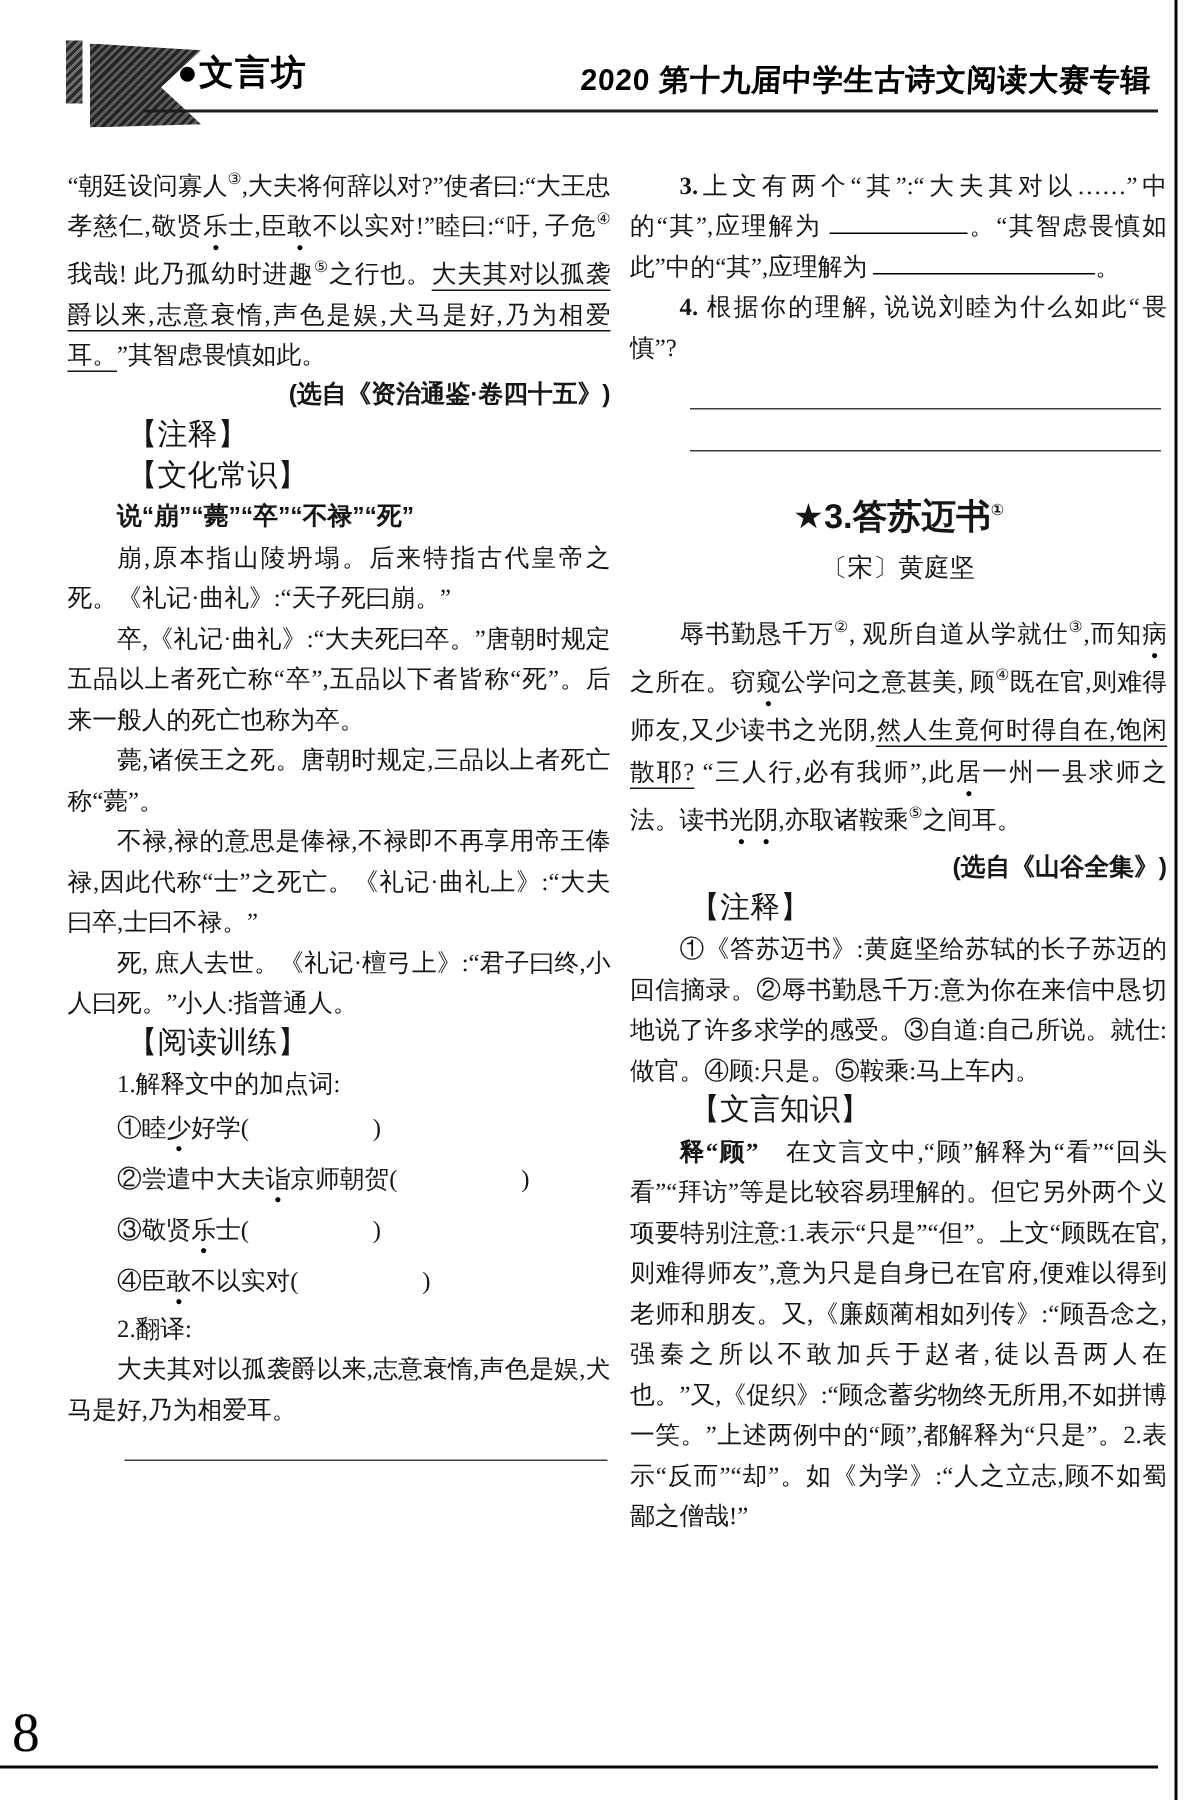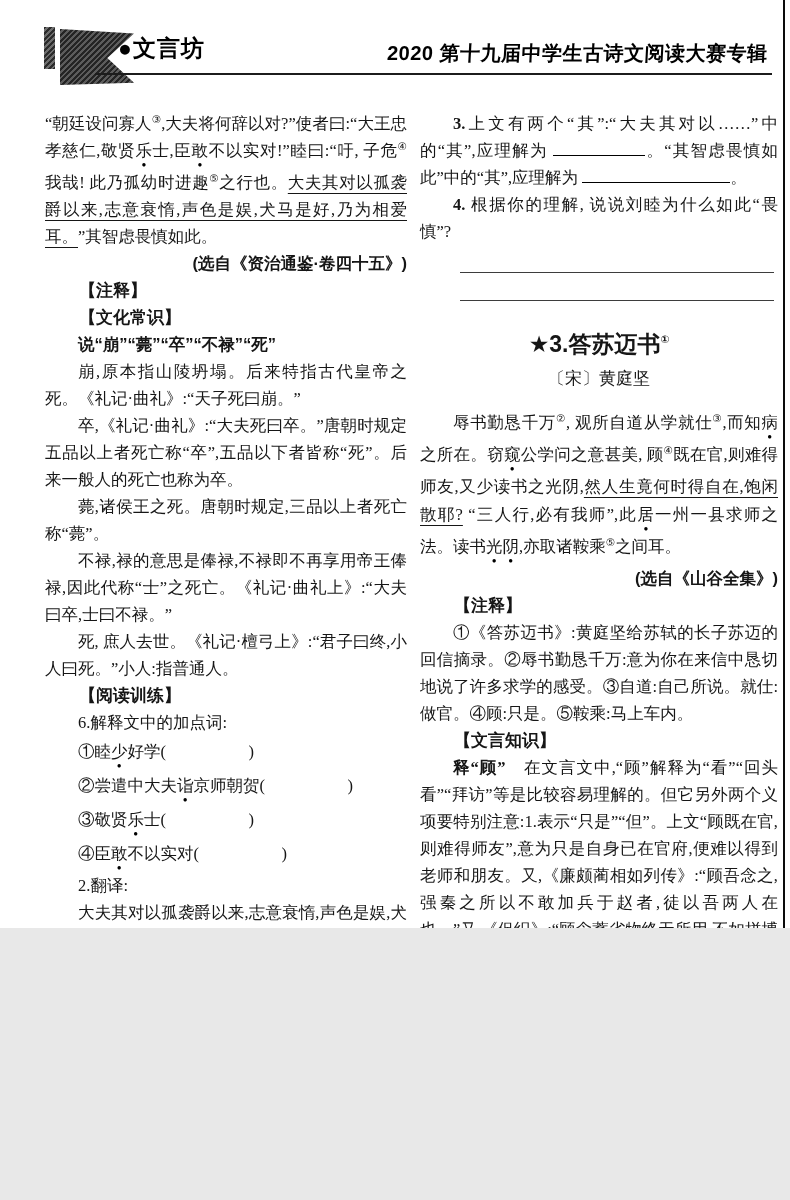--- a/index.html
+++ b/index.html
@@ -1,37 +1,37 @@
 <!DOCTYPE html>
 <html><head>
 <meta charset="utf-8">
 <style>
   html,body{margin:0;padding:0;background:#e8e8e8;}
-  .page{position:relative;width:790px;height:928px;background:#ffffff;overflow:hidden;
+  .page{position:relative;width:790px;height:1200px;background:#ffffff;overflow:hidden;
         font-family:"Liberation Serif","DejaVu Serif",serif;color:#161616;}
   
   .hdr-bar{position:absolute;left:44px;top:27px;width:11px;height:42px;
            background:repeating-linear-gradient(135deg,#2b2b2b 0 2px,#6e6e6e 2px 4px);}
   .hdr-flag{position:absolute;left:60px;top:29px;width:74px;height:56px;
             background:repeating-linear-gradient(135deg,#242424 0 2px,#5c5c5c 2px 4px);
             clip-path:polygon(0 0,100% 8%,64% 52%,100% 96%,0 100%);}
   .hdr-label{position:absolute;left:118px;top:33px;font-family:"Liberation Sans","DejaVu Sans",sans-serif;
              font-weight:bold;font-size:23px;letter-spacing:1px;color:#000;}
   .hdr-title{position:absolute;right:22px;top:40px;font-family:"Liberation Sans","DejaVu Sans",sans-serif;
              font-weight:bold;font-size:20px;letter-spacing:.5px;color:#000;transform:skewX(-3deg);}
   .hdr-rule{position:absolute;left:95px;top:73px;width:677px;height:2px;background:#1c1c1c;}
   
   .col{position:absolute;top:110px;font-size:16.5px;line-height:27px;text-align:justify;}
   .col-left{left:45px;width:362px;}
   .col-right{left:420px;width:358px;}
   p{margin:0;}
   .indent{text-indent:2em;}
   .no-indent{text-indent:0;}
   .src{text-align:right;font-family:"Liberation Sans","DejaVu Sans",sans-serif;font-weight:bold;font-size:16.5px;}
-  .hd{font-family:"Liberation Sans","DejaVu Sans",sans-serif;font-weight:bold;font-size:17px;
+  .hd{font-family:"Liberation Sans","DejaVu Sans",sans-serif;font-weight:normal;font-size:20px;
       padding-left:2em;text-indent:0;}
   .subhd{font-family:"Liberation Sans","DejaVu Sans",sans-serif;font-weight:bold;font-size:16.5px;
          padding-left:2em;}
   .ex-item{text-indent:2em;line-height:31px;}
   .art-title{text-align:center;font-family:"Liberation Sans","DejaVu Sans",sans-serif;
              font-weight:bold;font-size:23px;margin-top:26px;line-height:34px;}
   .art-author{text-align:center;font-size:17px;line-height:28px;margin-top:4px;}
   .passage-r{margin-top:16px;line-height:28px;}
   
   .seg-sup{font-size:10.5px;vertical-align:super;line-height:0;}
@@ -67,21 +67,21 @@
     <p class="src">(选自《资治通鉴·卷四十五》)</p>
     <p class="hd">【注释】</p>
     <p class="hd">【文化常识】</p>
     <p class="subhd">说“崩”“薨”“卒”“不禄”“死”</p>
     <p class="indent">崩,原本指山陵坍塌。后来特指古代皇帝之死。《礼记·曲礼》:“天子死曰崩。”</p>
     <p class="indent">卒,《礼记·曲礼》:“大夫死曰卒。”唐朝时规定五品以上者死亡称“卒”,五品以下者皆称“死”。后来一般人的死亡也称为卒。</p>
     <p class="indent">薨,诸侯王之死。唐朝时规定,三品以上者死亡称“薨”。</p>
     <p class="indent">不禄,禄的意思是俸禄,不禄即不再享用帝王俸禄,因此代称“士”之死亡。《礼记·曲礼上》:“大夫曰卒,士曰不禄。”</p>
     <p class="indent">死, 庶人去世。《礼记·檀弓上》:“君子曰终,小人曰死。”小人:指普通人。</p>
     <p class="hd">【阅读训练】</p>
-    <p class="indent">6.解释文中的加点词:</p>
+    <p class="indent">1.解释文中的加点词:</p>
     <p class="ex-item"><span>①睦</span><span class="seg-dot">少</span><span>好学(</span><span>　　　　　</span><span>)</span></p>
     <p class="ex-item"><span>②尝遣中大夫</span><span class="seg-dot">诣</span><span>京师朝贺(</span><span>　　　　　</span><span>)</span></p>
     <p class="ex-item"><span>③敬贤</span><span class="seg-dot">乐</span><span>士(</span><span>　　　　　</span><span>)</span></p>
     <p class="ex-item"><span>④臣</span><span class="seg-dot">敢</span><span>不以实对(</span><span>　　　　　</span><span>)</span></p>
     <p class="indent">2.翻译:</p>
     <p class="indent">大夫其对以孤袭爵以来,志意衰惰,声色是娱,犬马是好,乃为相爱耳。</p>
     <div class="ans-line-left"></div>
   </div>
 
   <div class="col col-right">

